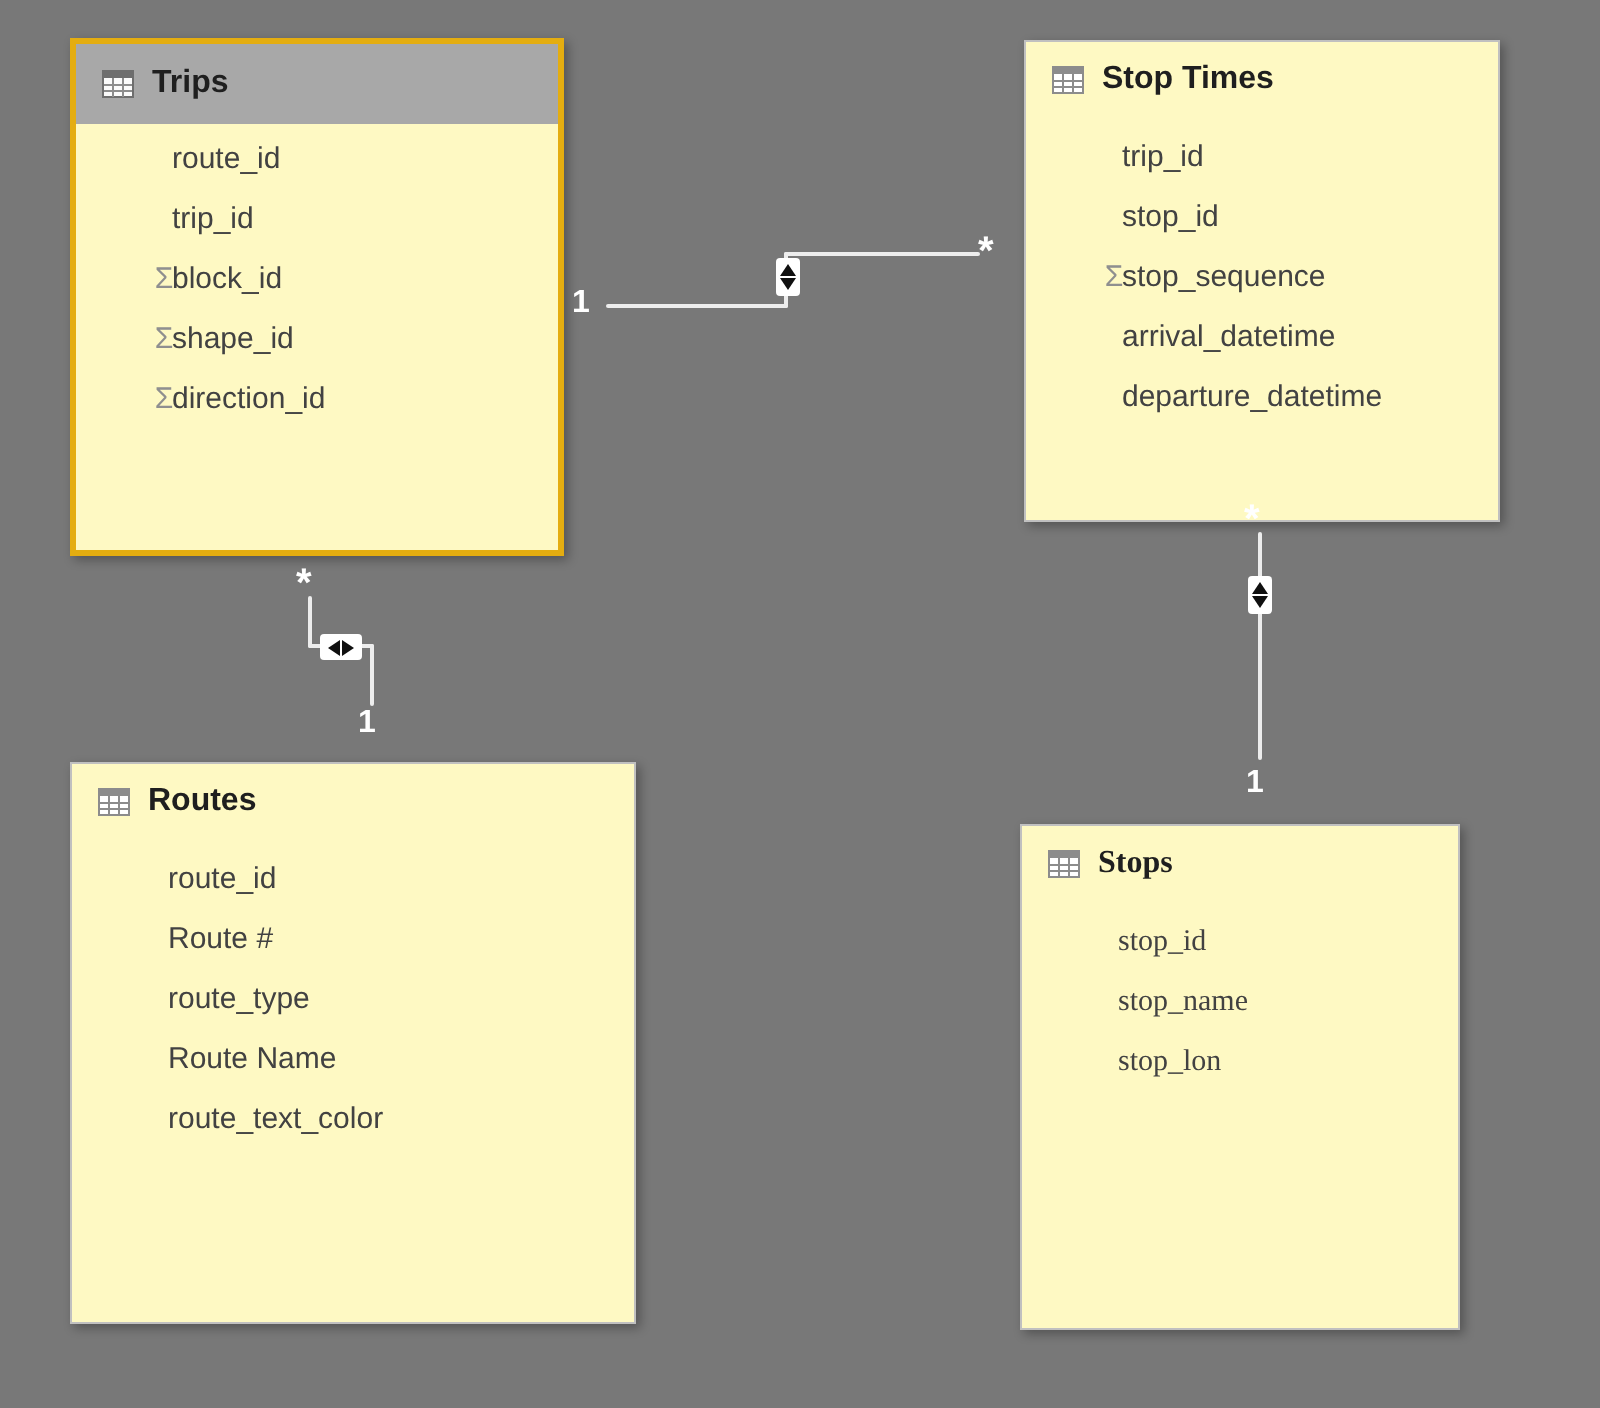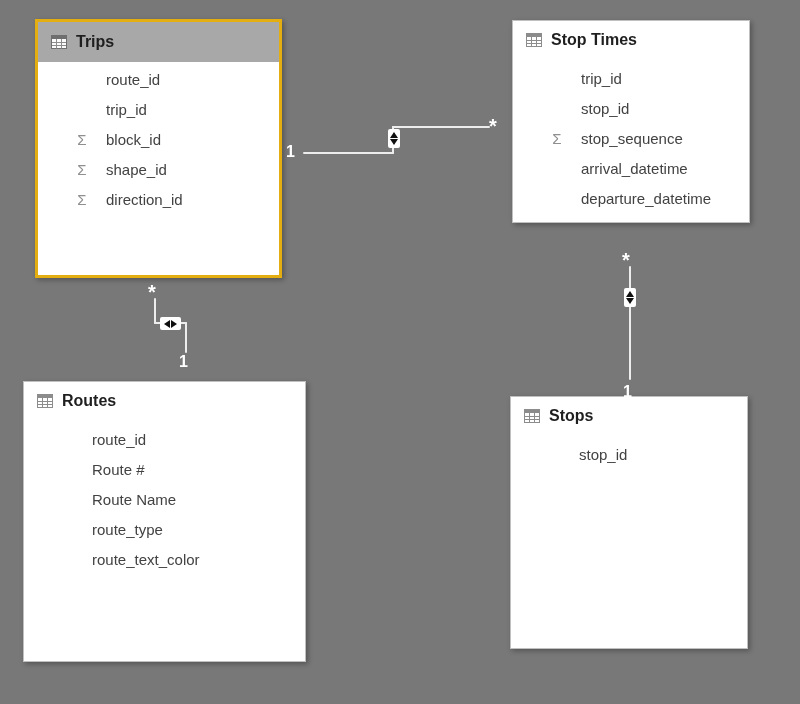--- a/index.html
+++ b/index.html
@@ -9,46 +9,46 @@
   }
   #canvas {
     position: relative; width: 800px; height: 704px;
     background: #787878;
   }
   * { box-sizing: border-box; }
 
   
   .table-card {
     position: absolute;
-    background: #ffffff;
+    background: #fef9c3;
     box-shadow: 2px 2px 5px rgba(0,0,0,0.30);
   }
   .table-card.unselected { border: 1px solid #c0c0c0; }
   #table-trips {
     left: 35px; top: 19px; width: 247px; height: 259px;
     border: 3px solid #e4ad10;
   }
-  #table-stop-times { left: 512px; top: 20px;  width: 238px; height: 203px; }
-  #table-routes     { left: 23px;  top: 381px; width: 283px; height: 281px; }
-  #table-stops      { left: 510px; top: 396px; width: 238px; height: 253px; }
+  #table-stop-times { left: 512px; top: 20px;  width: 238px; height: 241px; }
+  #table-routes     { left: 35px;  top: 381px; width: 283px; height: 281px; }
+  #table-stops      { left: 510px; top: 412px; width: 220px; height: 253px; font-family: Liberation Serif, serif; }
 
   .table-header {
     display: flex; align-items: center;
     height: 38px; padding-left: 13px;
     font-size: 16px; font-weight: bold; color: #1f1f1f;
   }
   #table-trips .table-header { height: 40px; background: #a8a8a8; }
 
   .grid-icon { margin-right: 9px; flex: 0 0 auto; display: block; }
 
   .fields { padding-top: 5px; }
   #table-trips .fields { padding-top: 3px; }
   .field-row {
     position: relative; height: 30px; line-height: 30px;
-    padding-left: 68px; font-size: 15px; color: #424242;
+    padding-left: 48px; font-size: 15px; color: #424242;
     white-space: nowrap;
   }
   .sigma {
     position: absolute; left: 34px; top: 0; width: 20px;
     text-align: center; color: #8f8f8f; font-size: 15px;
   }
 
   
   .rel-line { position: absolute; background: #ededed; border-radius: 1px; }
   .card-label {
@@ -124,40 +124,42 @@
         <line x1="5.5" y1="4" x2="5.5" y2="13.5" stroke="#8c8c8c"></line>
         <line x1="10.5" y1="4" x2="10.5" y2="13.5" stroke="#8c8c8c"></line>
         <line x1="1" y1="7.5" x2="15" y2="7.5" stroke="#8c8c8c"></line>
         <line x1="1" y1="10.5" x2="15" y2="10.5" stroke="#8c8c8c"></line>
       </svg>
       <span>Routes</span>
     </div>
     <div class="fields">
       <div class="field-row"><span>route_id</span></div>
       <div class="field-row"><span>Route #</span></div>
+      <div class="field-row"><span>route_type</span></div>
       <div class="field-row"><span>Route Name</span></div>
-      <div class="field-row"><span>route_type</span></div>
       <div class="field-row"><span>route_text_color</span></div>
     </div>
   </div>
 
   <div class="table-card unselected" id="table-stops">
     <div class="table-header">
       <svg class="grid-icon" width="16" height="14" viewBox="0 0 16 14">
         <rect x="0.5" y="0.5" width="15" height="13" fill="#ffffff" stroke="#8c8c8c"></rect>
         <rect x="1" y="1" width="14" height="3" fill="#8c8c8c"></rect>
         <line x1="5.5" y1="4" x2="5.5" y2="13.5" stroke="#8c8c8c"></line>
         <line x1="10.5" y1="4" x2="10.5" y2="13.5" stroke="#8c8c8c"></line>
         <line x1="1" y1="7.5" x2="15" y2="7.5" stroke="#8c8c8c"></line>
         <line x1="1" y1="10.5" x2="15" y2="10.5" stroke="#8c8c8c"></line>
       </svg>
       <span>Stops</span>
     </div>
     <div class="fields">
       <div class="field-row"><span>stop_id</span></div>
+      <div class="field-row"><span>stop_name</span></div>
+      <div class="field-row"><span>stop_lon</span></div>
     </div>
   </div>
 
   <span class="card-label" style="left:286px; top:143px;">1</span>
   <div class="rel-line" style="left:303px; top:152px; width:91px; height:2px;"></div>
   <div class="rel-line" style="left:392px; top:126px; width:2px; height:28px;"></div>
   <div class="rel-line" style="left:392px; top:126px; width:98px; height:2px;"></div>
   <div class="xfilter vertical" style="left:388px; top:129px;">
     <span class="tri tri-up"></span>
     <span class="tri tri-down"></span>

